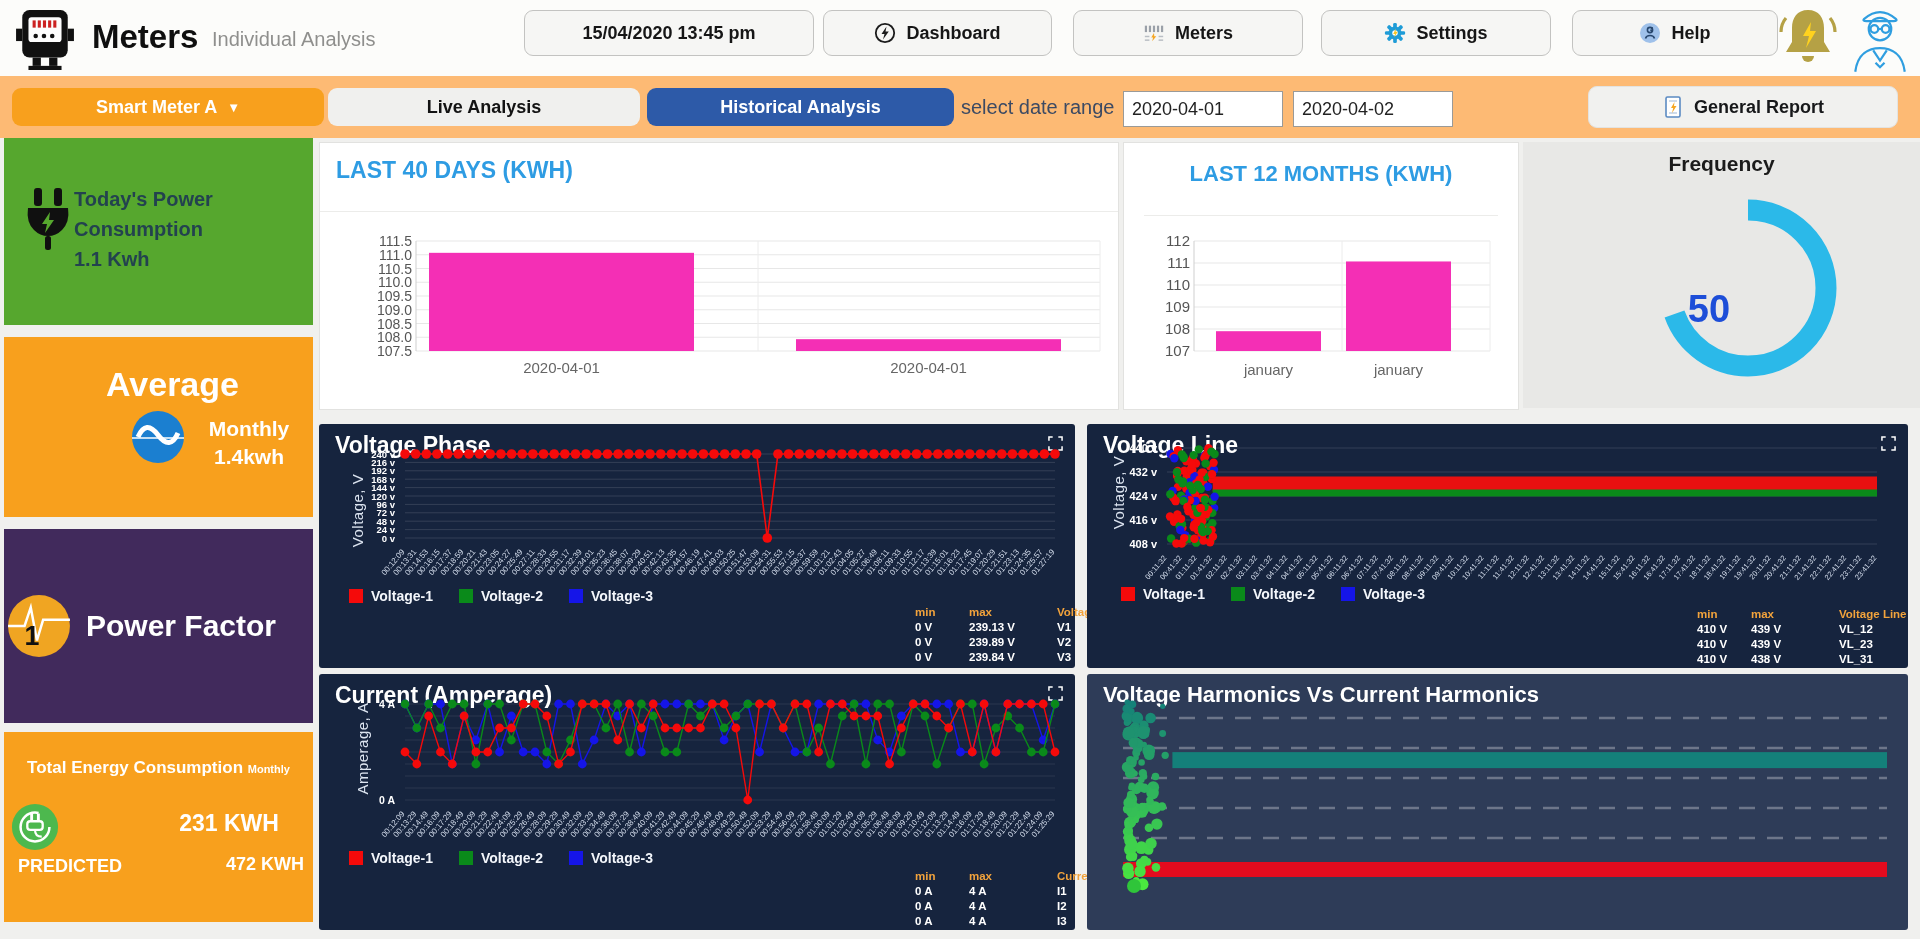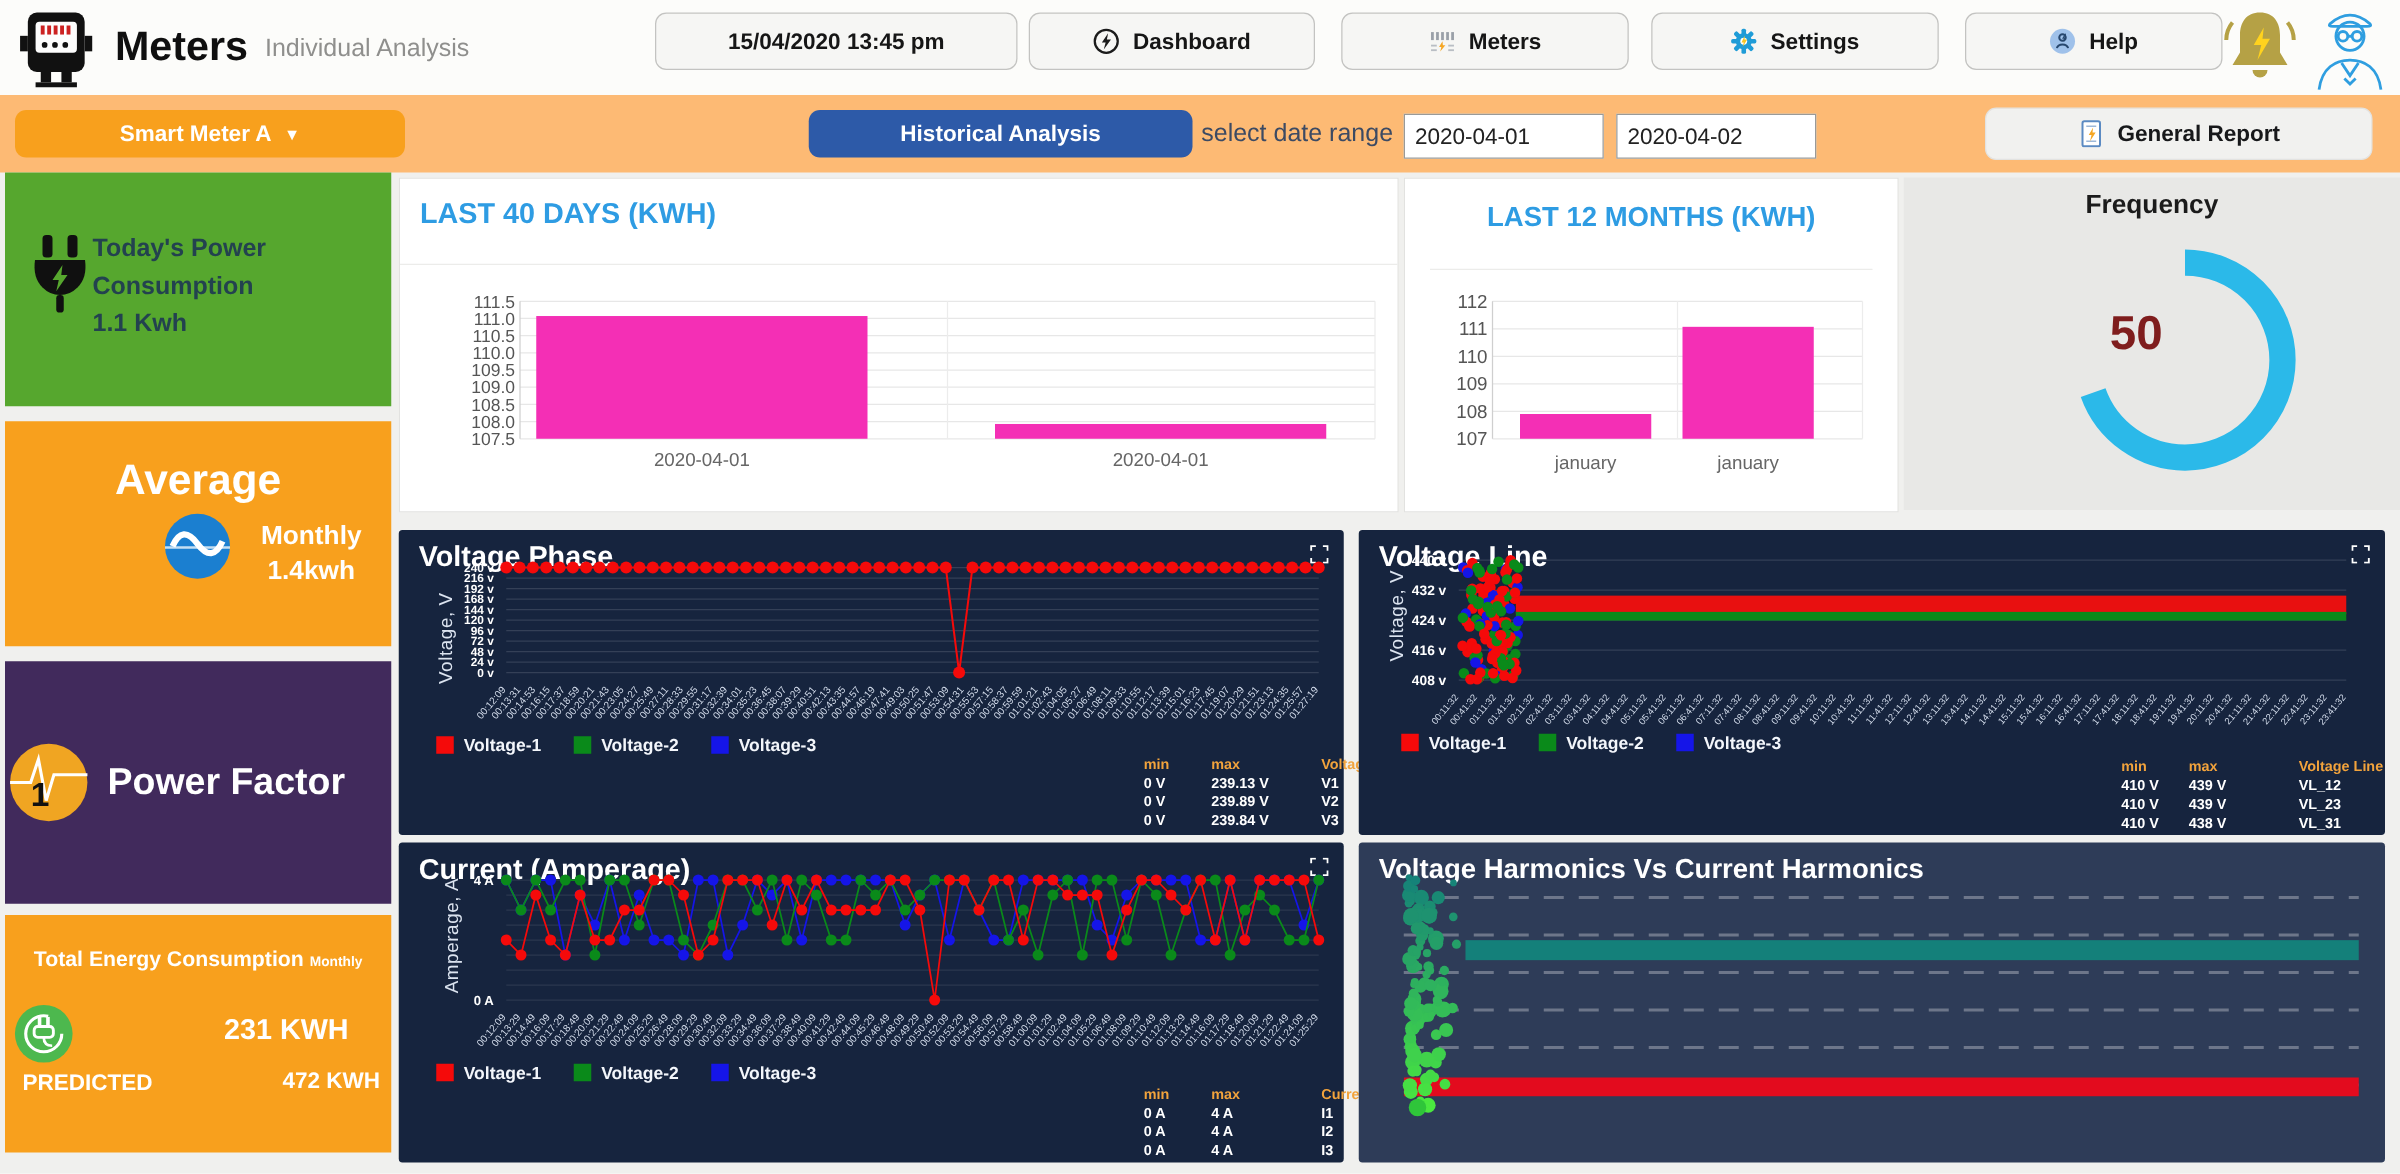--- a/index.html
+++ b/index.html
@@ -23,21 +23,21 @@
   .drl{position:absolute;left:961px;top:20px;font-size:20px;color:#3c4a63}
   .date{position:absolute;top:15px;width:148px;height:32px;border:1px solid #9a9a98;background:#fff;font-family:"Liberation Sans",sans-serif;font-size:18px;color:#222;padding-left:8px}
   .p-rep{left:1588px;width:310px;top:10px;height:42px;background:#f1f1ef;color:#17181a;border:1px solid #e3e3e1}
   
   .card{position:absolute;left:4px;width:309px;color:#fff}
   .c-today{top:138px;height:187px;background:#56a72e}
   .c-avg{top:337px;height:180px;background:#f8a01d}
   .c-pf{top:529px;height:194px;background:#412a5c}
   .c-te{top:732px;height:190px;background:#f8a01d}
   .td-line{position:absolute;left:70px;width:230px;text-align:left;font-weight:bold;font-size:20px;color:#23424f}
-  .avg-title{position:absolute;left:0;top:28px;width:100%;text-align:center;font-weight:bold;font-size:34px}
+  .avg-title{position:absolute;left:14px;top:28px;width:100%;text-align:center;font-weight:bold;font-size:34px}
   .avg-side{position:absolute;width:110px;text-align:center;font-weight:bold;font-size:21px;line-height:28px}
   .pf-title{position:absolute;left:82px;top:80px;font-weight:bold;font-size:30px}
   .te-title{position:absolute;left:0;top:26px;width:100%;text-align:center;font-weight:bold;font-size:17px}
   .te-sub{font-size:11px}
   .te-val{position:absolute;left:150px;top:78px;width:150px;text-align:center;font-weight:bold;font-size:23px}
   .te-pred{position:absolute;left:14px;top:124px;font-weight:bold;font-size:18px}
   .te-pval{position:absolute;left:150px;top:122px;width:150px;text-align:right;font-weight:bold;font-size:18px}
   
   .wpanel{position:absolute;background:#fff;border:1px solid #e2e2e0}
   #p30{left:319px;top:142px;width:798px;height:266px}
@@ -168,20 +168,21 @@
         <path d="M24 54 L28 58 L32 54"></path>
       </g>
     </svg>
   </div>
 
   <div class="tbar">
     <button class="pill p-or">
       <span>Smart Meter A</span>
       <span style="font-size:13px">▼</span>
     </button>
+    <button class="pill p-gr">Live Analysis</button>
     <button class="pill p-bl">Historical Analysis</button>
     <span class="drl">select date range</span>
     <input class="date" style="left: 1123px;" value="2020-04-01">
     <input class="date" style="left: 1293px;" value="2020-04-02">
     <button class="pill p-rep">
       <svg class="ico" viewBox="0 0 20 22">
         <rect x="3" y="1" width="14" height="20" rx="1.5" fill="#fff" stroke="#5b8ac2" stroke-width="1.6"></rect>
         <path d="M6 5 H14 M6 17 H14" stroke="#9db8d8" stroke-width="1.2"></path>
         <path d="M11.5 6 L8 12 H10.2 L9 17 L13.5 10 H11 Z" fill="#f5a623"></path>
       </svg>
@@ -300,21 +301,21 @@
         <rect x="202" y="28.46000000000015" width="105" height="89.53999999999985" fill="#f42fb5"></rect>
         <text x="254.5" y="142" text-anchor="middle" font-size="15" fill="#666">january</text>
       </svg>
   </div>
 
   <div class="gcard">
     <div class="ftitle">Frequency</div>
     <svg id="cfr" class="csvg" viewBox="0 0 210 212" style="left:112px;top:36px;width:210px;height:212px">
         <circle cx="113" cy="110" r="78" fill="none" stroke="#2bb9e9" stroke-width="21" stroke-dasharray="340.3392041388942 490.0884539600077" transform="rotate(-90 113 110)"></circle>
       </svg>
-    <div class="fval" style="color: #7f1d1d;">50</div>
+    <div class="fval" style="color: #1d4ed8; margin-top: 42px;">50</div>
   </div>
 
   <div class="dpanel" id="pvp">
     <div class="dtitle">Voltage Phase</div>
     <svg class="expand" viewBox="0 0 16 16">
       <path d="M1 5V1H5 M11 1H15V5 M15 11V15H11 M5 15H1V11" stroke="#fff" stroke-width="1.6" fill="none"></path>
     </svg>
     <div class="ylab">Voltage, V</div>
     <svg id="cvp" class="csvg" viewBox="0 0 650 140" style="left:86px;top:30px;width:650px;height:140px">
         <line x1="0" y1="0" x2="650" y2="0" stroke="rgba(255,255,255,.13)"></line>

